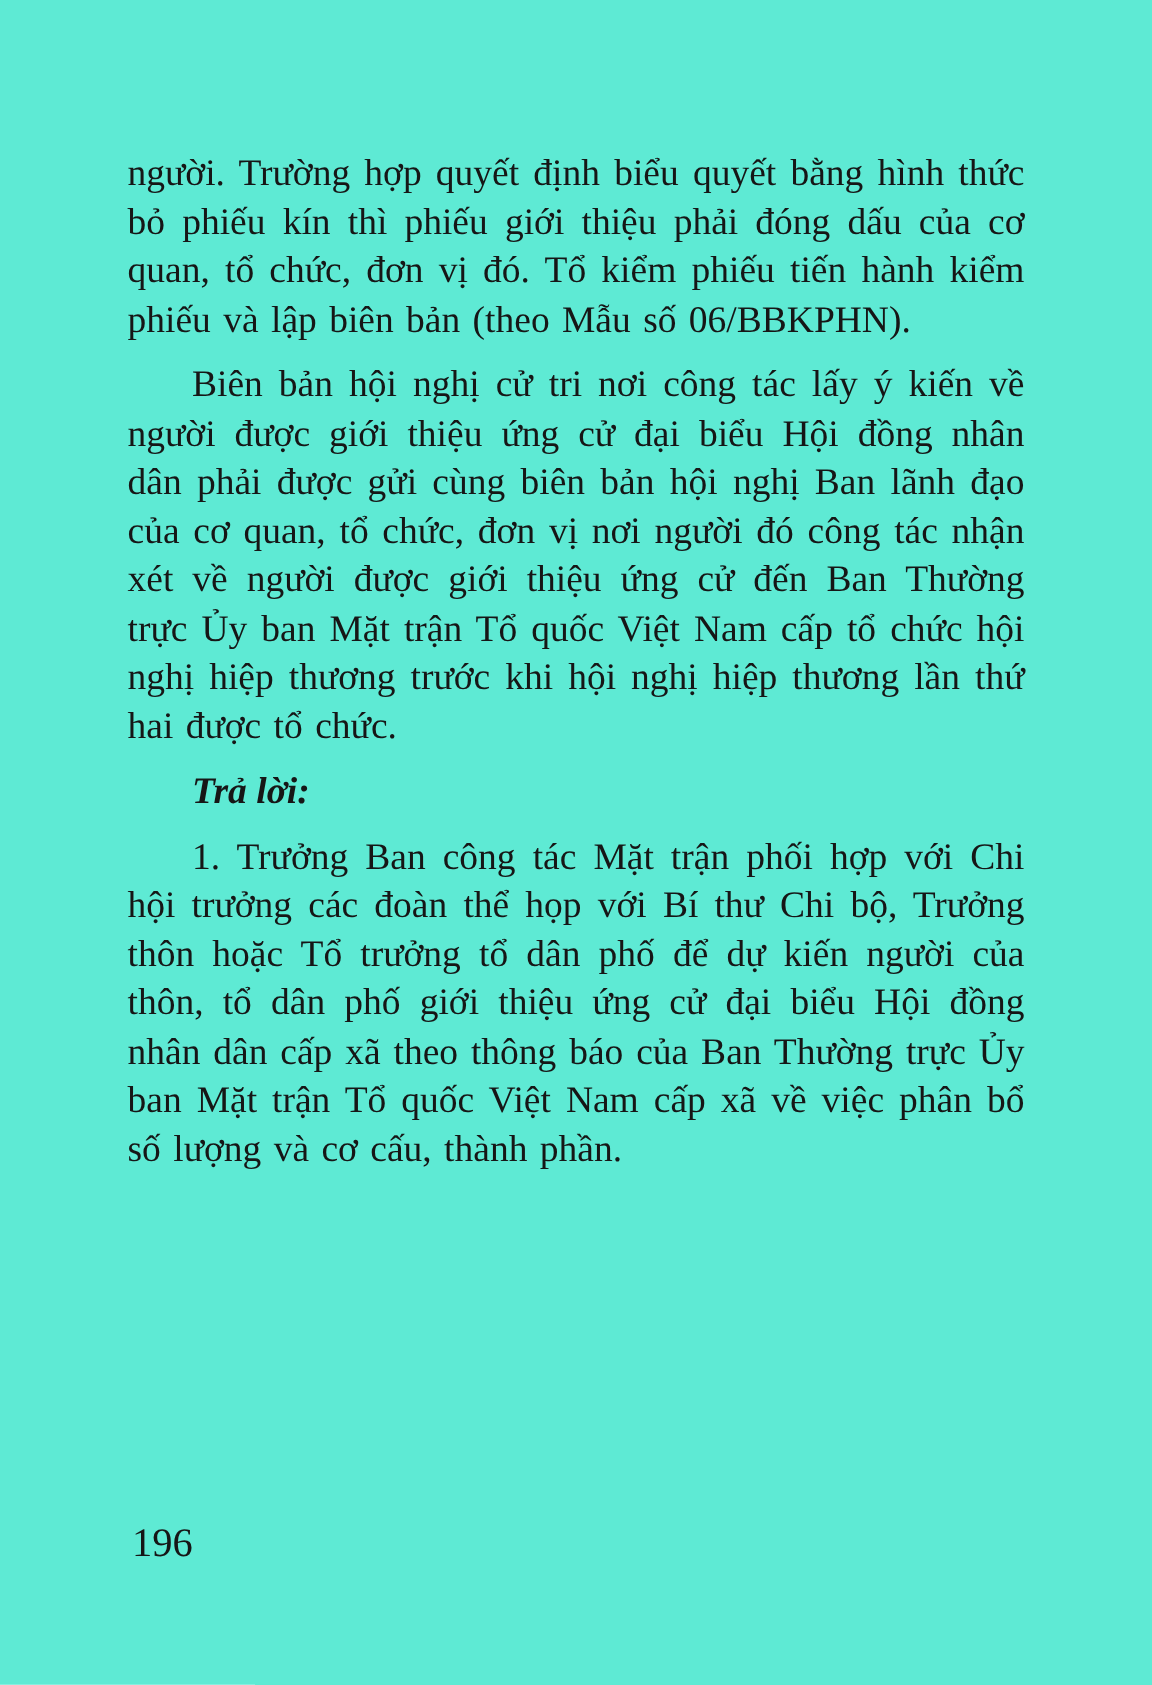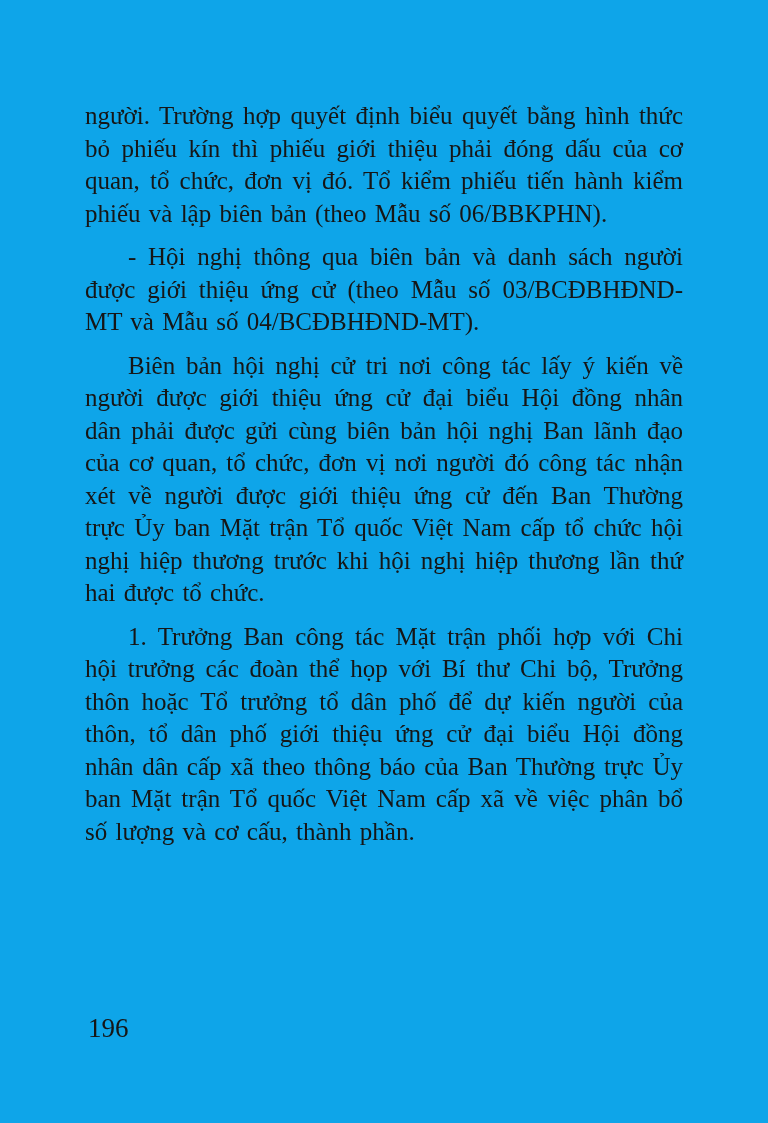--- a/index.html
+++ b/index.html
@@ -11,21 +11,21 @@
     height: 1123px;
     background: #ffffff;
     position: relative;
     overflow: hidden;
     font-family: "Liberation Serif", "DejaVu Serif", serif;
     color: #161616;
   }
   .page {
     position: absolute;
     inset: 0;
-    background: #0ea5e9;
+    background: #5eead4;
   }
   .text-block {
     position: absolute;
     left: 85px;
     top: 100px;
     width: 598px;
   }
   .body-paragraph {
     font-size: 25px;
     line-height: 32.5px;
@@ -69,25 +69,25 @@
   }
 </style>
 </head>
 <body>
 
 <div class="page">
   <main class="text-block">
 
     <p class="body-paragraph no-indent">người. Trường hợp quyết định biểu quyết bằng hình thức bỏ phiếu kín thì phiếu giới thiệu phải đóng dấu của cơ quan, tổ chức, đơn vị đó. Tổ kiểm phiếu tiến hành kiểm phiếu và lập biên bản (theo Mẫu số 06/BBKPHN).</p>
 
-    <p class="body-paragraph indent">- Hội nghị thông qua biên bản và danh sách người được giới thiệu ứng cử (theo Mẫu số 03/BCĐBHĐND-MT và Mẫu số 04/BCĐBHĐND-MT).</p>
 
     <p class="body-paragraph indent">Biên bản hội nghị cử tri nơi công tác lấy ý kiến về người được giới thiệu ứng cử đại biểu Hội đồng nhân dân phải được gửi cùng biên bản hội nghị Ban lãnh đạo của cơ quan, tổ chức, đơn vị nơi người đó công tác nhận xét về người được giới thiệu ứng cử đến Ban Thường trực Ủy ban Mặt trận Tổ quốc Việt Nam cấp tổ chức hội nghị hiệp thương trước khi hội nghị hiệp thương lần thứ hai được tổ chức.</p>
 
 
+    <p class="answer-label">Trả lời:</p>
 
     <p class="body-paragraph indent">1. Trưởng Ban công tác Mặt trận phối hợp với Chi hội trưởng các đoàn thể họp với Bí thư Chi bộ, Trưởng thôn hoặc Tổ trưởng tổ dân phố để dự kiến người của thôn, tổ dân phố giới thiệu ứng cử đại biểu Hội đồng nhân dân cấp xã theo thông báo của Ban Thường trực Ủy ban Mặt trận Tổ quốc Việt Nam cấp xã về việc phân bổ số lượng và cơ cấu, thành phần.</p>
 
   </main>
 
   <footer class="page-footer">
     <span class="page-number">196</span>
   </footer>
 </div>
 

